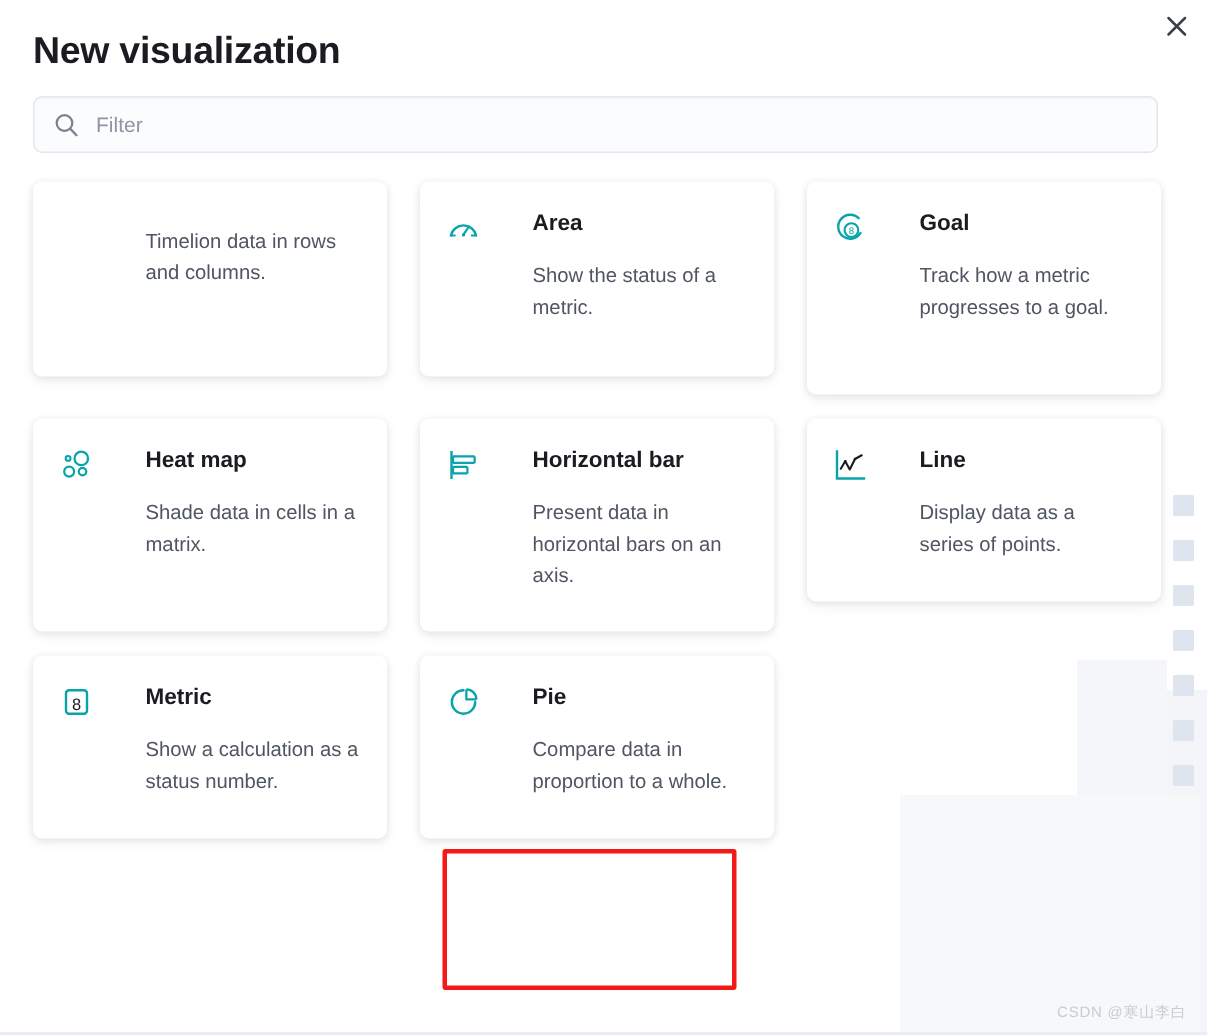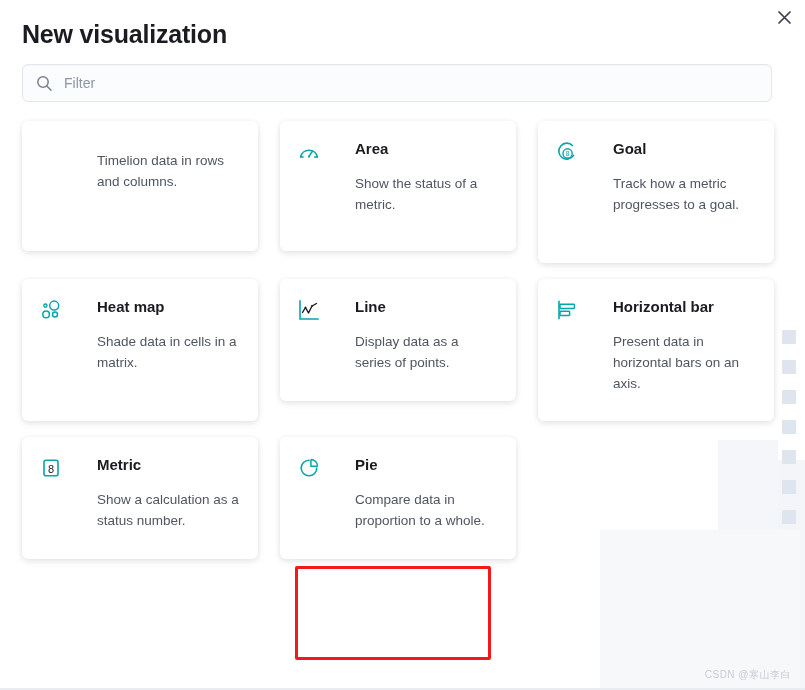--- a/index.html
+++ b/index.html
@@ -263,55 +263,55 @@
             <circle cx="14.2" cy="6.6" r="4.5" stroke="#07a5ab" stroke-width="1.5" fill="none"></circle>
             <circle cx="6.1" cy="15.4" r="3.3" stroke="#07a5ab" stroke-width="1.5" fill="none"></circle>
             <circle cx="15" cy="15.4" r="2.5" stroke="#07a5ab" stroke-width="1.5" fill="none"></circle>
           </svg>
         </div>
         <div class="card-title">Heat map</div>
       </div>
       <div class="card-desc">Shade data in cells in a matrix.</div>
     </div>
 
-    <div class="card r3">
-      <div class="card-head">
-        <div class="card-icon">
-          <svg width="22" height="22" viewBox="0 0 22 22" aria-hidden="true">
-            <path d="M2 2 L2 20 L20 20" stroke="#07a5ab" stroke-width="1.6" fill="none" stroke-linecap="square"></path>
-            <path d="M4.5 13.5 L7.5 8.5 L10.5 14 L14 7 L18.5 4.5" stroke="#1a1c21" stroke-width="1.4" fill="none" stroke-linejoin="round" stroke-linecap="round"></path>
-            <circle cx="7.5" cy="8.5" r="0.9" fill="#1a1c21"></circle>
-            <circle cx="14" cy="7" r="0.9" fill="#1a1c21"></circle>
-          </svg>
-        </div>
-        <div class="card-title">Line</div>
-      </div>
-      <div class="card-desc">Display data as a series of points.</div>
-    </div>
-
     <div class="card r2">
       <div class="card-head">
         <div class="card-icon">
           <svg width="22" height="22" viewBox="0 0 22 22" aria-hidden="true">
             <path d="M3 2.5 L3 19.5" stroke="#07a5ab" stroke-width="1.6" stroke-linecap="square"></path>
             <path d="M4 5.2 H18.4 M4 5.2 V9.6 M4 9.6 H18.4" stroke="#07a5ab" stroke-width="1.5" fill="none"></path>
             <path d="M4 12.2 H13.6 M4 12.2 V16.6 M4 16.6 H13.6" stroke="#07a5ab" stroke-width="1.5" fill="none"></path>
             <path d="M18.4 5.2 V9.6" stroke="#07a5ab" stroke-width="1.5"></path>
             <path d="M13.6 12.2 V16.6" stroke="#07a5ab" stroke-width="1.5"></path>
           </svg>
         </div>
         <div class="card-title">Horizontal bar</div>
       </div>
       <div class="card-desc">Present data in horizontal bars on an axis.</div>
     </div>
 
     <div class="card r3">
       <div class="card-head">
         <div class="card-icon">
           <svg width="22" height="22" viewBox="0 0 22 22" aria-hidden="true">
+            <path d="M2 2 L2 20 L20 20" stroke="#07a5ab" stroke-width="1.6" fill="none" stroke-linecap="square"></path>
+            <path d="M4.5 13.5 L7.5 8.5 L10.5 14 L14 7 L18.5 4.5" stroke="#1a1c21" stroke-width="1.4" fill="none" stroke-linejoin="round" stroke-linecap="round"></path>
+            <circle cx="7.5" cy="8.5" r="0.9" fill="#1a1c21"></circle>
+            <circle cx="14" cy="7" r="0.9" fill="#1a1c21"></circle>
+          </svg>
+        </div>
+        <div class="card-title">Line</div>
+      </div>
+      <div class="card-desc">Display data as a series of points.</div>
+    </div>
+
+    <div class="card r3">
+      <div class="card-head">
+        <div class="card-icon">
+          <svg width="22" height="22" viewBox="0 0 22 22" aria-hidden="true">
             <rect x="4" y="3.2" width="14" height="15.6" rx="2" stroke="#07a5ab" stroke-width="1.6" fill="none"></rect>
             <text x="11" y="16" font-family="Liberation Sans, sans-serif" font-size="11" fill="#1a1c21" text-anchor="middle">8</text>
           </svg>
         </div>
         <div class="card-title">Metric</div>
       </div>
       <div class="card-desc">Show a calculation as a status number.</div>
     </div>
 
     <div class="card r3">

